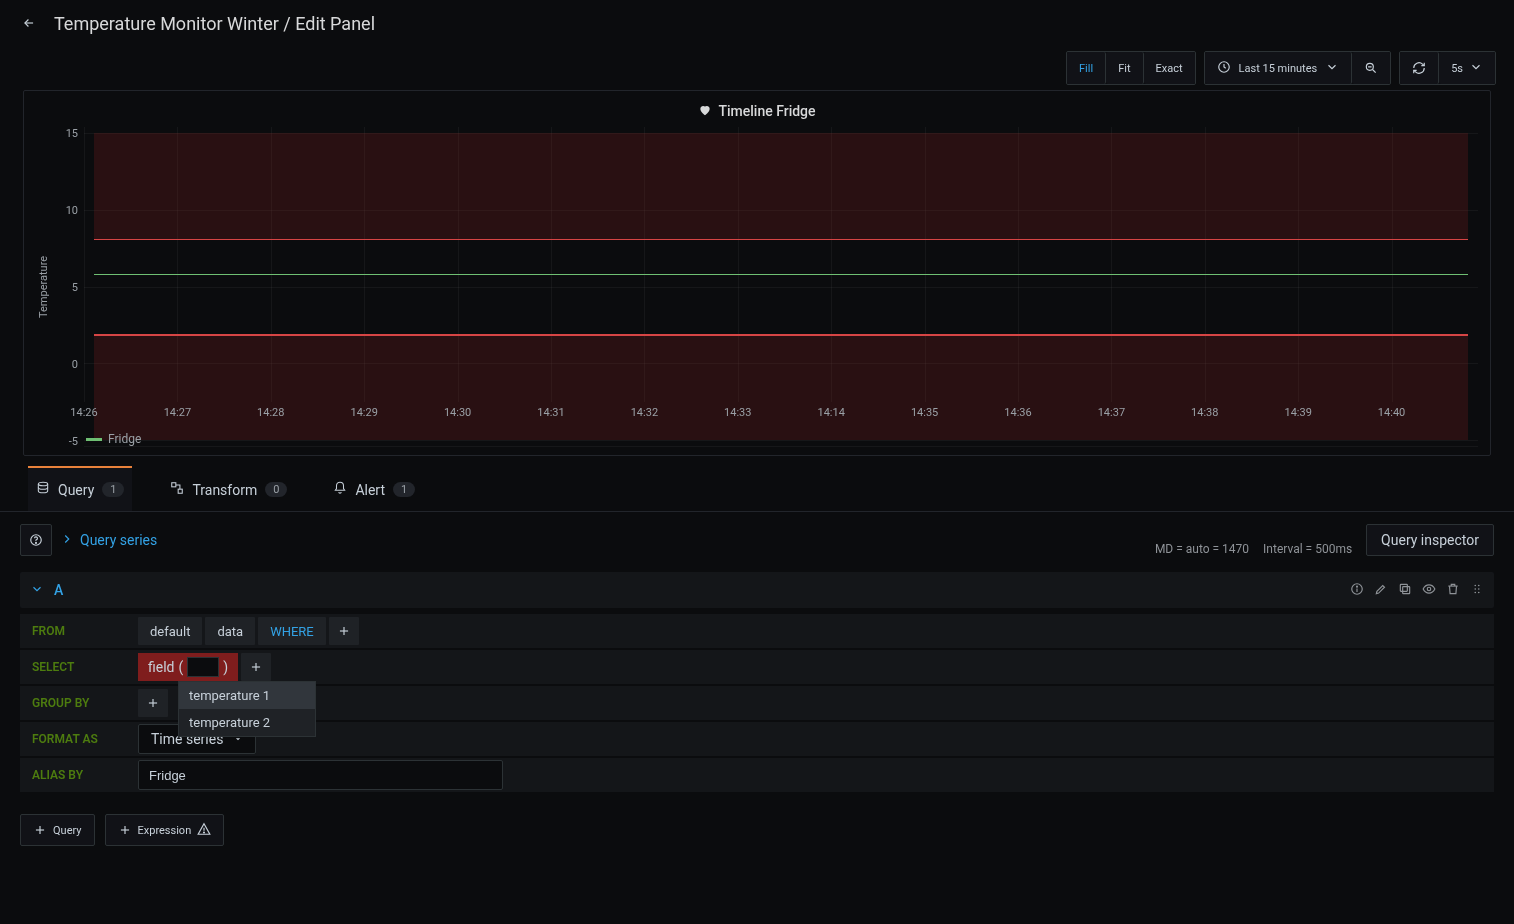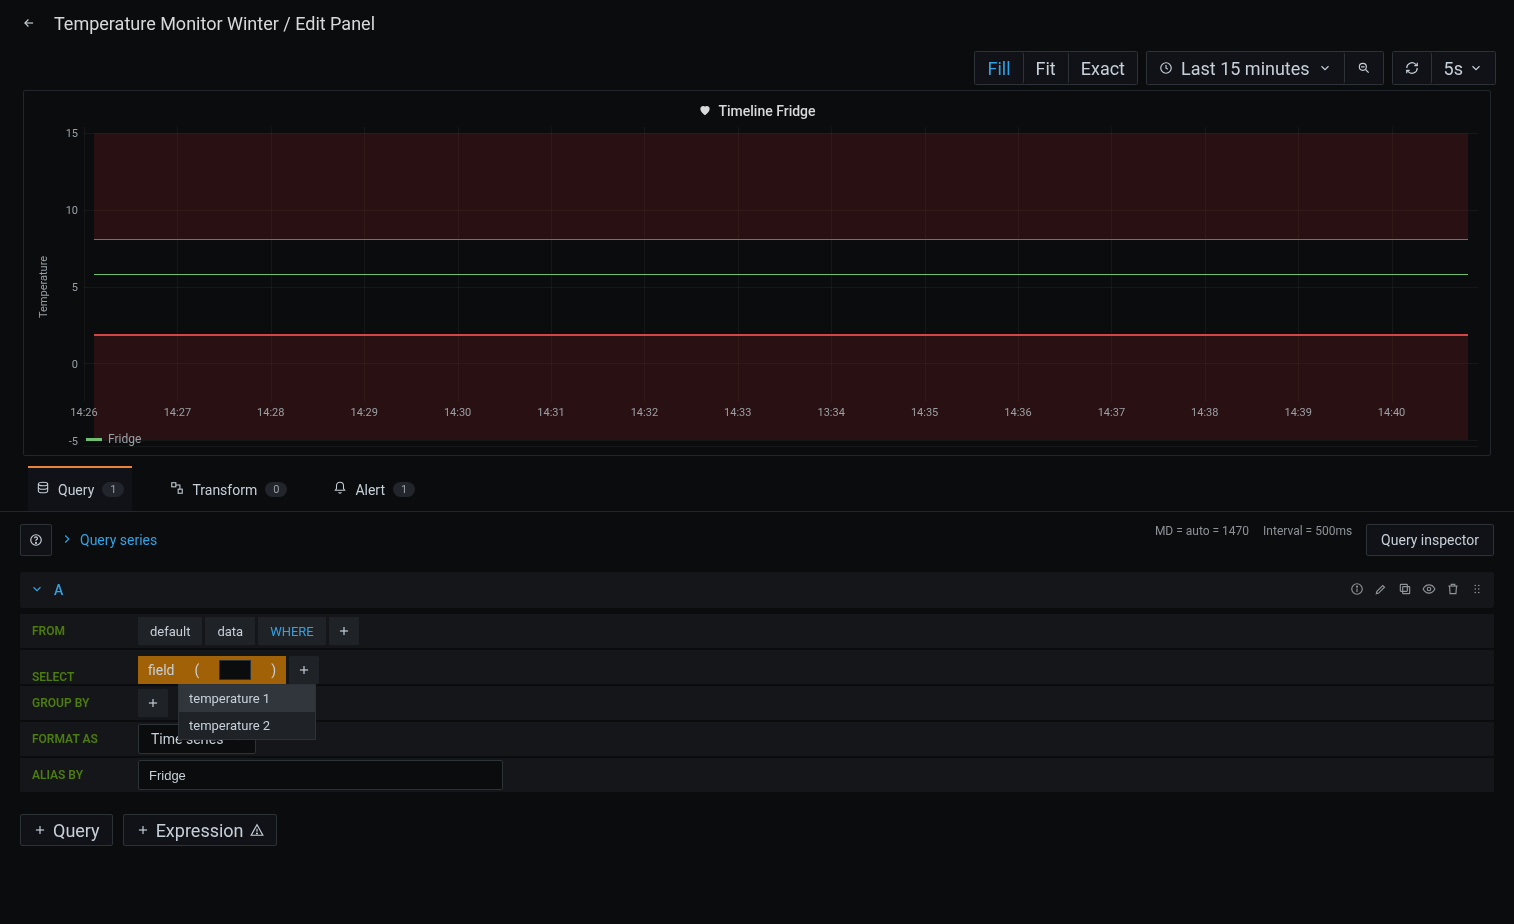--- a/index.html
+++ b/index.html
@@ -30,21 +30,21 @@
     height: 44px; padding: 0 18px; gap: 8px;
   }
   .btn-group { display: flex; border: 1px solid #2c3235; border-radius: 2px; overflow: hidden; }
   .btn-group .btn { border: none; border-right: 1px solid #2c3235; }
   .btn-group .btn:last-child { border-right: none; }
   .btn {
     background: #111217; color: #c7d0d9;
     border: 1px solid #2c3235; border-radius: 2px;
     padding: 0 12px; height: 32px;
     display: flex; align-items: center; gap: 6px;
-    font-size: 18px; cursor: pointer;
+    font-size: 11px; cursor: pointer;
   }
   .btn.active { color: #33a2e5; }
   .icon-svg { width: 14px; height: 14px; display: inline-block; }
 
   
   .panel-wrap { padding: 0 23px; }
   .panel {
     border: 1px solid #22252b; border-radius: 2px;
     background: #0b0c0e;
     height: 366px; position: relative;
@@ -123,21 +123,21 @@
     background: #111217; cursor: pointer;
   }
   .ds-picker .ds-logo { width: 16px; height: 16px; display: inline-flex; align-items: center; justify-content: center; color: #3fa9f5; }
   .ds-picker .chev { margin-left: auto; color: #9aa0a6; }
   .icon-btn {
     width: 32px; height: 32px; border: 1px solid #2c3235; border-radius: 2px;
     background: #111217; display: flex; align-items: center; justify-content: center;
     cursor: pointer; color: #c7d0d9;
   }
   .link-like { color: #33a2e5; cursor: pointer; display: flex; align-items: center; gap: 6px; }
-  .opts-right { display: flex; align-items: flex-start; gap: 14px; }
+  .opts-right { display: flex; align-items: flex-end; gap: 14px; }
   .muted { color: #8e9297; font-size: 12px; }
   .inspector-btn {
     border: 1px solid #2c3235; border-radius: 2px; background: #111217;
     height: 32px; padding: 0 14px; display: flex; align-items: center; cursor: pointer;
   }
 
   
   .query-block { padding: 6px 20px; }
   .query-header {
     display: flex; align-items: center; justify-content: space-between;
@@ -168,22 +168,22 @@
     border: 1px solid #2c3235; background: #0b0c0e;
     height: 30px; display: flex; align-items: center; padding: 0 12px; gap: 10px;
     border-radius: 2px; cursor: pointer; min-width: 116px;
   }
   .text-input {
     border: 1px solid #2c3235; background: #0b0c0e; color: #c7d0d9;
     height: 30px; padding: 0 10px; width: 365px; border-radius: 2px;
     font-size: 13px;
   }
   .field-seg {
-    background: #a16207; height: 28px; display: flex; align-items: center;
-    padding: 0 10px; gap: 20px; margin-right: 3px; position: relative;
+    background: #7f1d1d; height: 28px; display: flex; align-items: center;
+    padding: 0 10px; gap: 4px; margin-right: 3px; position: relative;
   }
   .field-input {
     width: 32px; background: #0b0c0e; border: 1px solid #2c3235;
     height: 20px; color: #c7d0d9; font-size: 12px; padding: 0 4px;
   }
 
   
   .ac-dropdown {
     position: absolute; top: 28px; left: 40px;
     width: 138px; background: #1f2226;
@@ -311,21 +311,21 @@
 
         <div class="x-ticks">
           <span class="x-tick" style="left:0%">14:26</span>
           <span class="x-tick" style="left:6.7%">14:27</span>
           <span class="x-tick" style="left:13.4%">14:28</span>
           <span class="x-tick" style="left:20.1%">14:29</span>
           <span class="x-tick" style="left:26.8%">14:30</span>
           <span class="x-tick" style="left:33.5%">14:31</span>
           <span class="x-tick" style="left:40.2%">14:32</span>
           <span class="x-tick" style="left:46.9%">14:33</span>
-          <span class="x-tick" style="left:53.6%">13:34</span>
+          <span class="x-tick" style="left:53.6%">14:14</span>
           <span class="x-tick" style="left:60.3%">14:35</span>
           <span class="x-tick" style="left:67%">14:36</span>
           <span class="x-tick" style="left:73.7%">14:37</span>
           <span class="x-tick" style="left:80.4%">14:38</span>
           <span class="x-tick" style="left:87.1%">14:39</span>
           <span class="x-tick" style="left:93.8%">14:40</span>
         </div>
         <div class="legend">
           <span class="swatch"></span>
           <span>Fridge</span>
@@ -456,21 +456,21 @@
     <div class="seg">data</div>
     <div class="seg kw">WHERE</div>
     <div class="seg plus">
       <svg class="icon-svg" viewBox="0 0 24 24" fill="none" stroke="currentColor" stroke-width="2">
           <path d="M12 5v14"></path>
           <path d="M5 12h14"></path>
         </svg>
     </div>
   </div>
 
-  <div class="row" style="position:relative;align-items:flex-end;">
+  <div class="row" style="position:relative;">
     <div class="label">SELECT</div>
     <div class="field-seg">
       <span>field</span>
       <span>(</span>
       <input class="field-input" value="" style="">
       <span>)</span>
 
       <div class="ac-dropdown">
         <div class="ac-item hl">temperature 1</div>
         <div class="ac-item">temperature 2</div>

